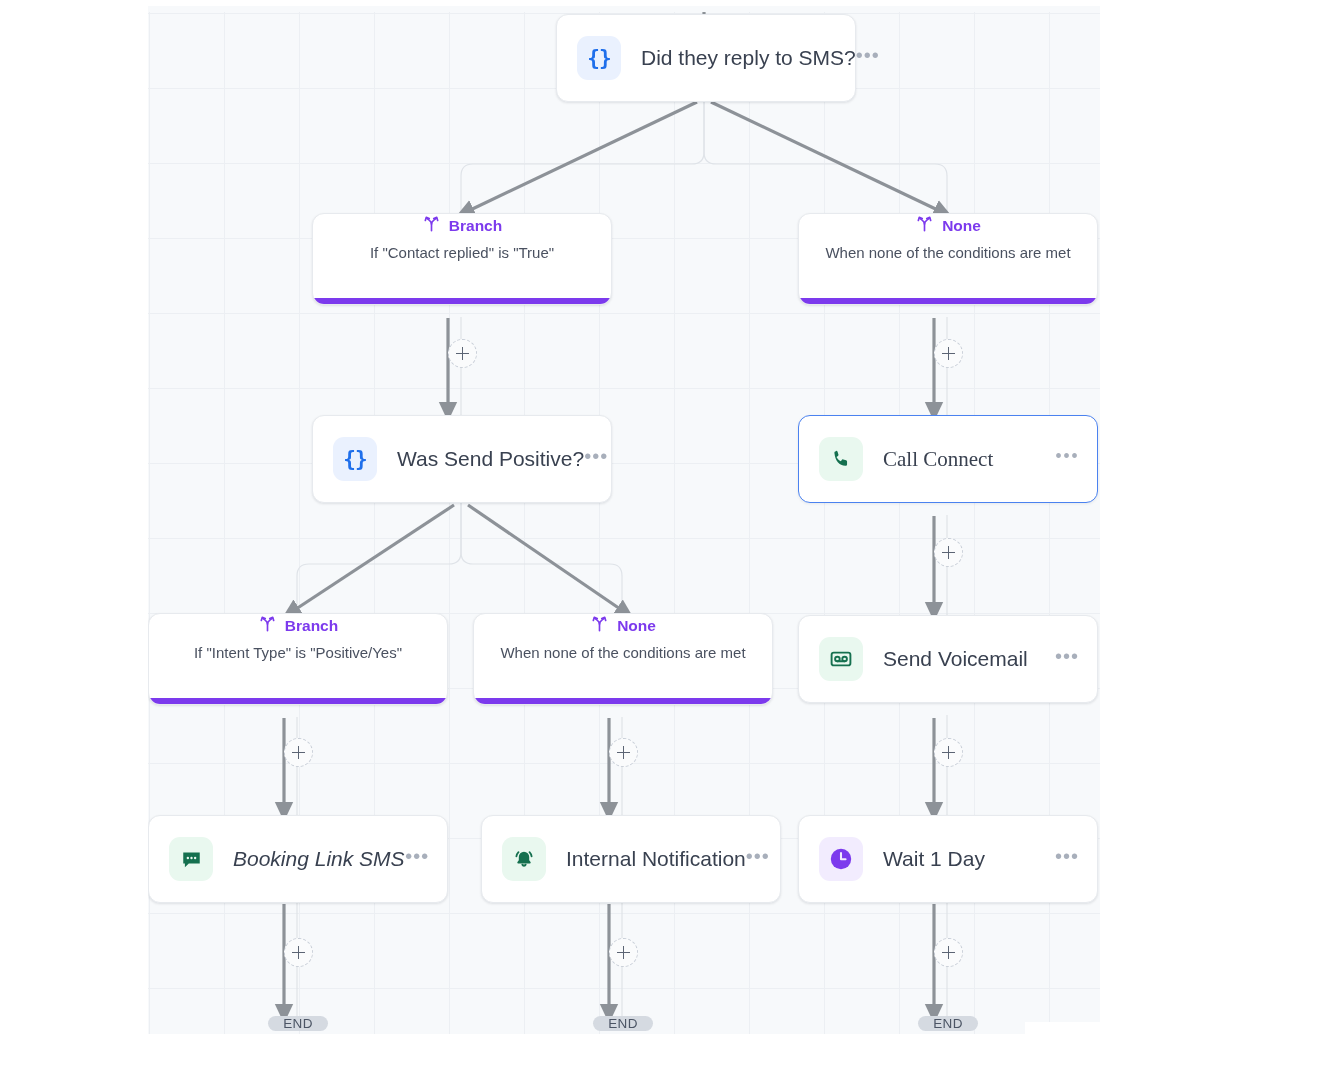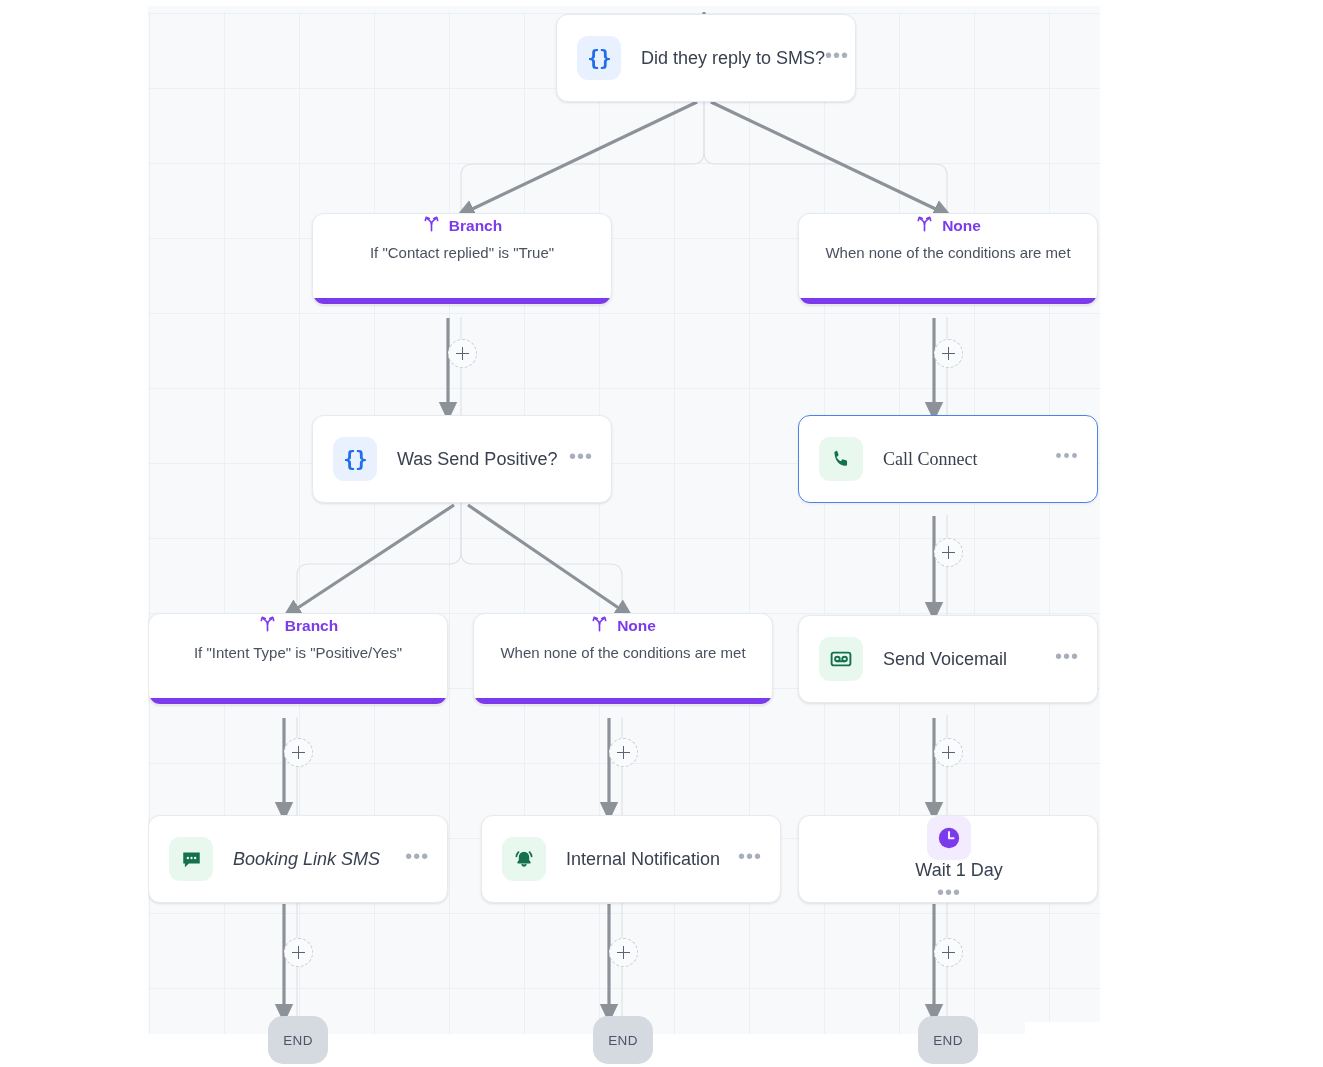--- a/index.html
+++ b/index.html
@@ -88,21 +88,21 @@
   .icon-box.blue   { background: #eaf1fe; }
   .icon-box.green  { background: #e9f8ef; }
   .icon-box.violet { background: #f2ecfe; }
   .icon-box.code {
     font-family: "DejaVu Sans Mono", monospace;
     font-size: 21px; font-weight: 700; color: #1f6feb;
     letter-spacing: -1px;
   }
   .node-label {
     margin-left: 20px;
-    font-size: 18px;
+    font-size: 21px;
     color: #394150;
     white-space: nowrap;
     flex: 1 1 auto;
   }
   .dots {
     color: #a8afbb;
     font-size: 20px;
     letter-spacing: 1px;
     line-height: 8px;
     flex: 0 0 auto;
@@ -138,21 +138,21 @@
   }
   .branch-sub {
     font-size: 15px;
     color: #4a5160;
     white-space: nowrap;
   }
 
   
   .end-pill {
     position: absolute;
-    width: 60px; height: 48px;
+    width: 60px; height: 15px;
     background: #d5dae1;
     border-radius: 15px;
     display: flex; align-items: center; justify-content: center;
     font-size: 13.5px;
     color: #4c5565;
     letter-spacing: .3px;
   }
 
   
   .plus {
@@ -351,21 +351,21 @@
         <path d="M6.2 15.6h11.6l-1.5-2.1V10a4.3 4.3 0 0 0-8.6 0v3.5z" fill="#15704f" stroke-linejoin="round"></path>
         <path d="M10.3 17.6a1.8 1.8 0 0 0 3.4 0" fill="#15704f"></path>
         <path d="M4.4 9.4c.2-1.7 1-3.2 2.1-4.3"></path>
         <path d="M19.6 9.4c-.2-1.7-1-3.2-2.1-4.3"></path>
       </svg>
     </div>
     <div class="node-label">Internal Notification</div>
     <div class="dots">•••</div>
   </div>
 
-  <div class="node action" style="left:798px; top:815px;flex-direction:column;">
+  <div class="node action" style="left:798px; top:815px;">
     <div class="icon-box violet">
       <svg width="26" height="26" viewBox="0 0 24 24">
         <circle cx="12" cy="12" r="9.4" fill="#7c3aed"></circle>
         <path d="M12 6.6v5.6h4.2" fill="none" stroke="#f2ecfe" stroke-width="1.9" stroke-linecap="round" stroke-linejoin="round"></path>
       </svg>
     </div>
     <div class="node-label">Wait 1 Day</div>
     <div class="dots">•••</div>
   </div>
 

